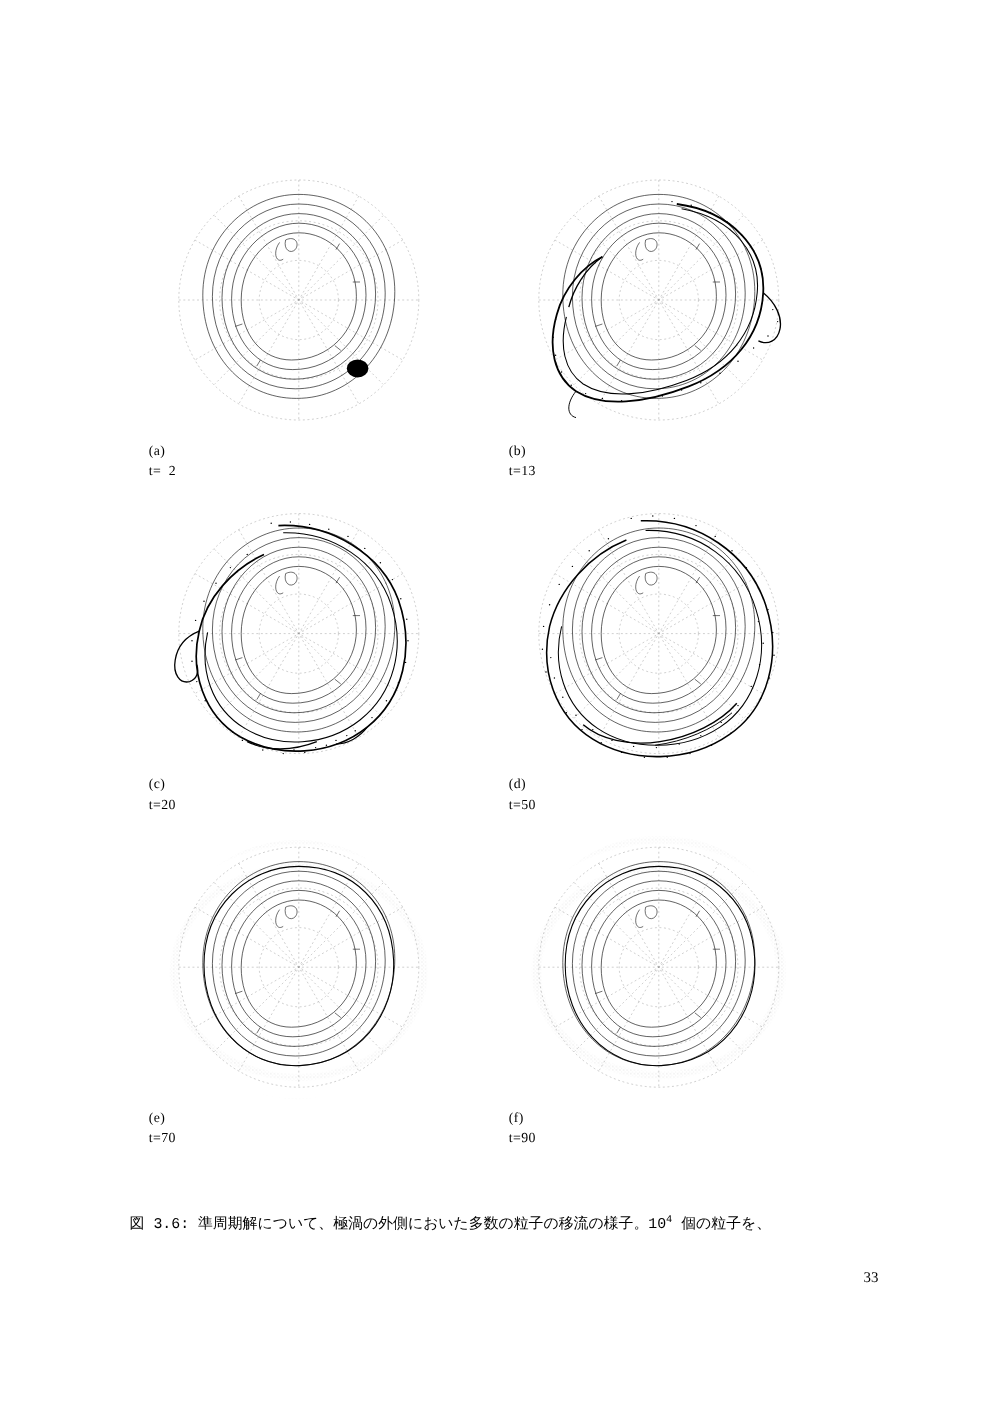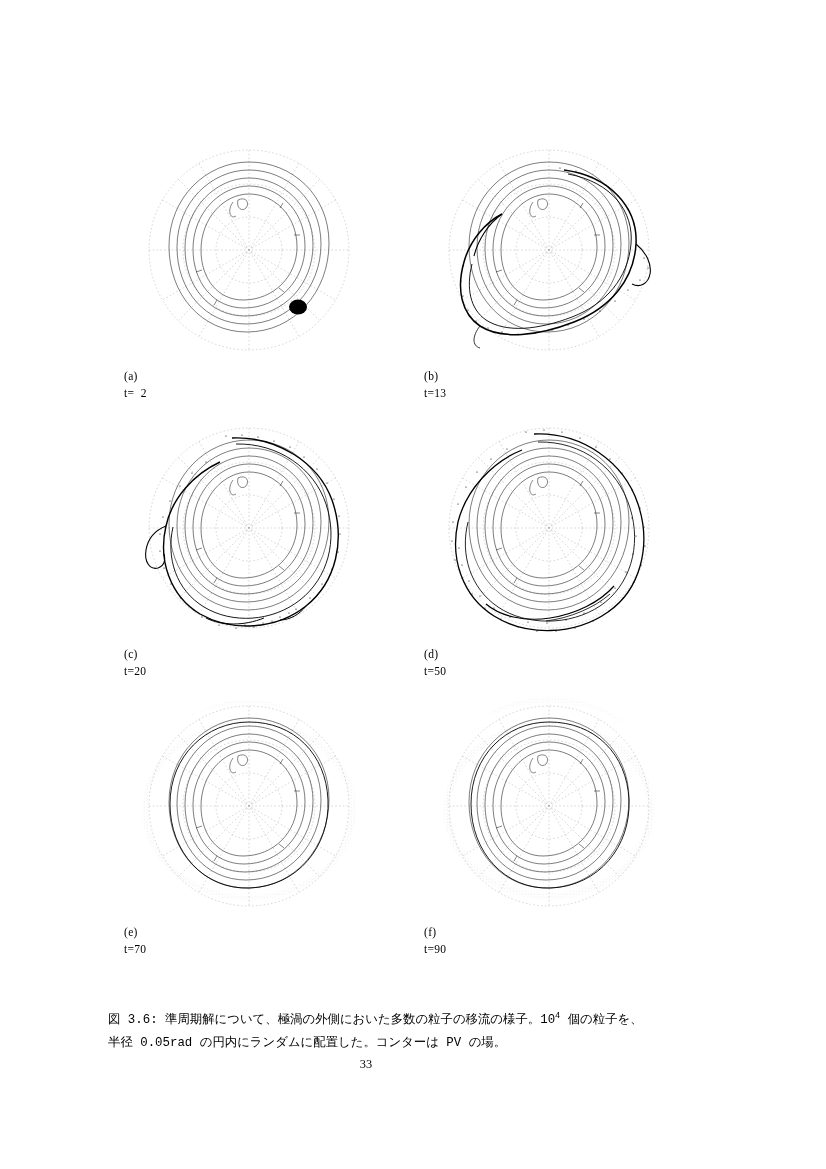--- a/index.html
+++ b/index.html
@@ -79,21 +79,21 @@
     font-size: 8.6px;
     vertical-align: super;
   }
   .caption .ln2 { display: block; }
 
   .page-number {
     position: absolute;
     left: 0;
     top: 1057px;
     width: 732px;
-    text-align: center;
+    text-align: right;
     font-family: "Liberation Serif", serif;
     font-size: 12.4px;
   }
 </style>
 </head>
 <body>
 
 <div class="page">
 
   <div class="figure-grid">
@@ -379,18 +379,17 @@
       <div class="panel-labels">
         <div>(f)</div>
         <div>t=90</div>
       </div>
     </div>
 
   </div>
 
   <div class="caption">
     <span>図 3.6: 準周期解について、極渦の外側においた多数の粒子の移流の様子。10</span><sup>4</sup><span> 個の粒子を、</span>
-    <span class="ln2">半径 0.05rad の円内にランダムに配置した。コンターは PV の場。</span>
   </div>
 
   <div class="page-number">33</div>
 
 </div>
 
 </body></html>

